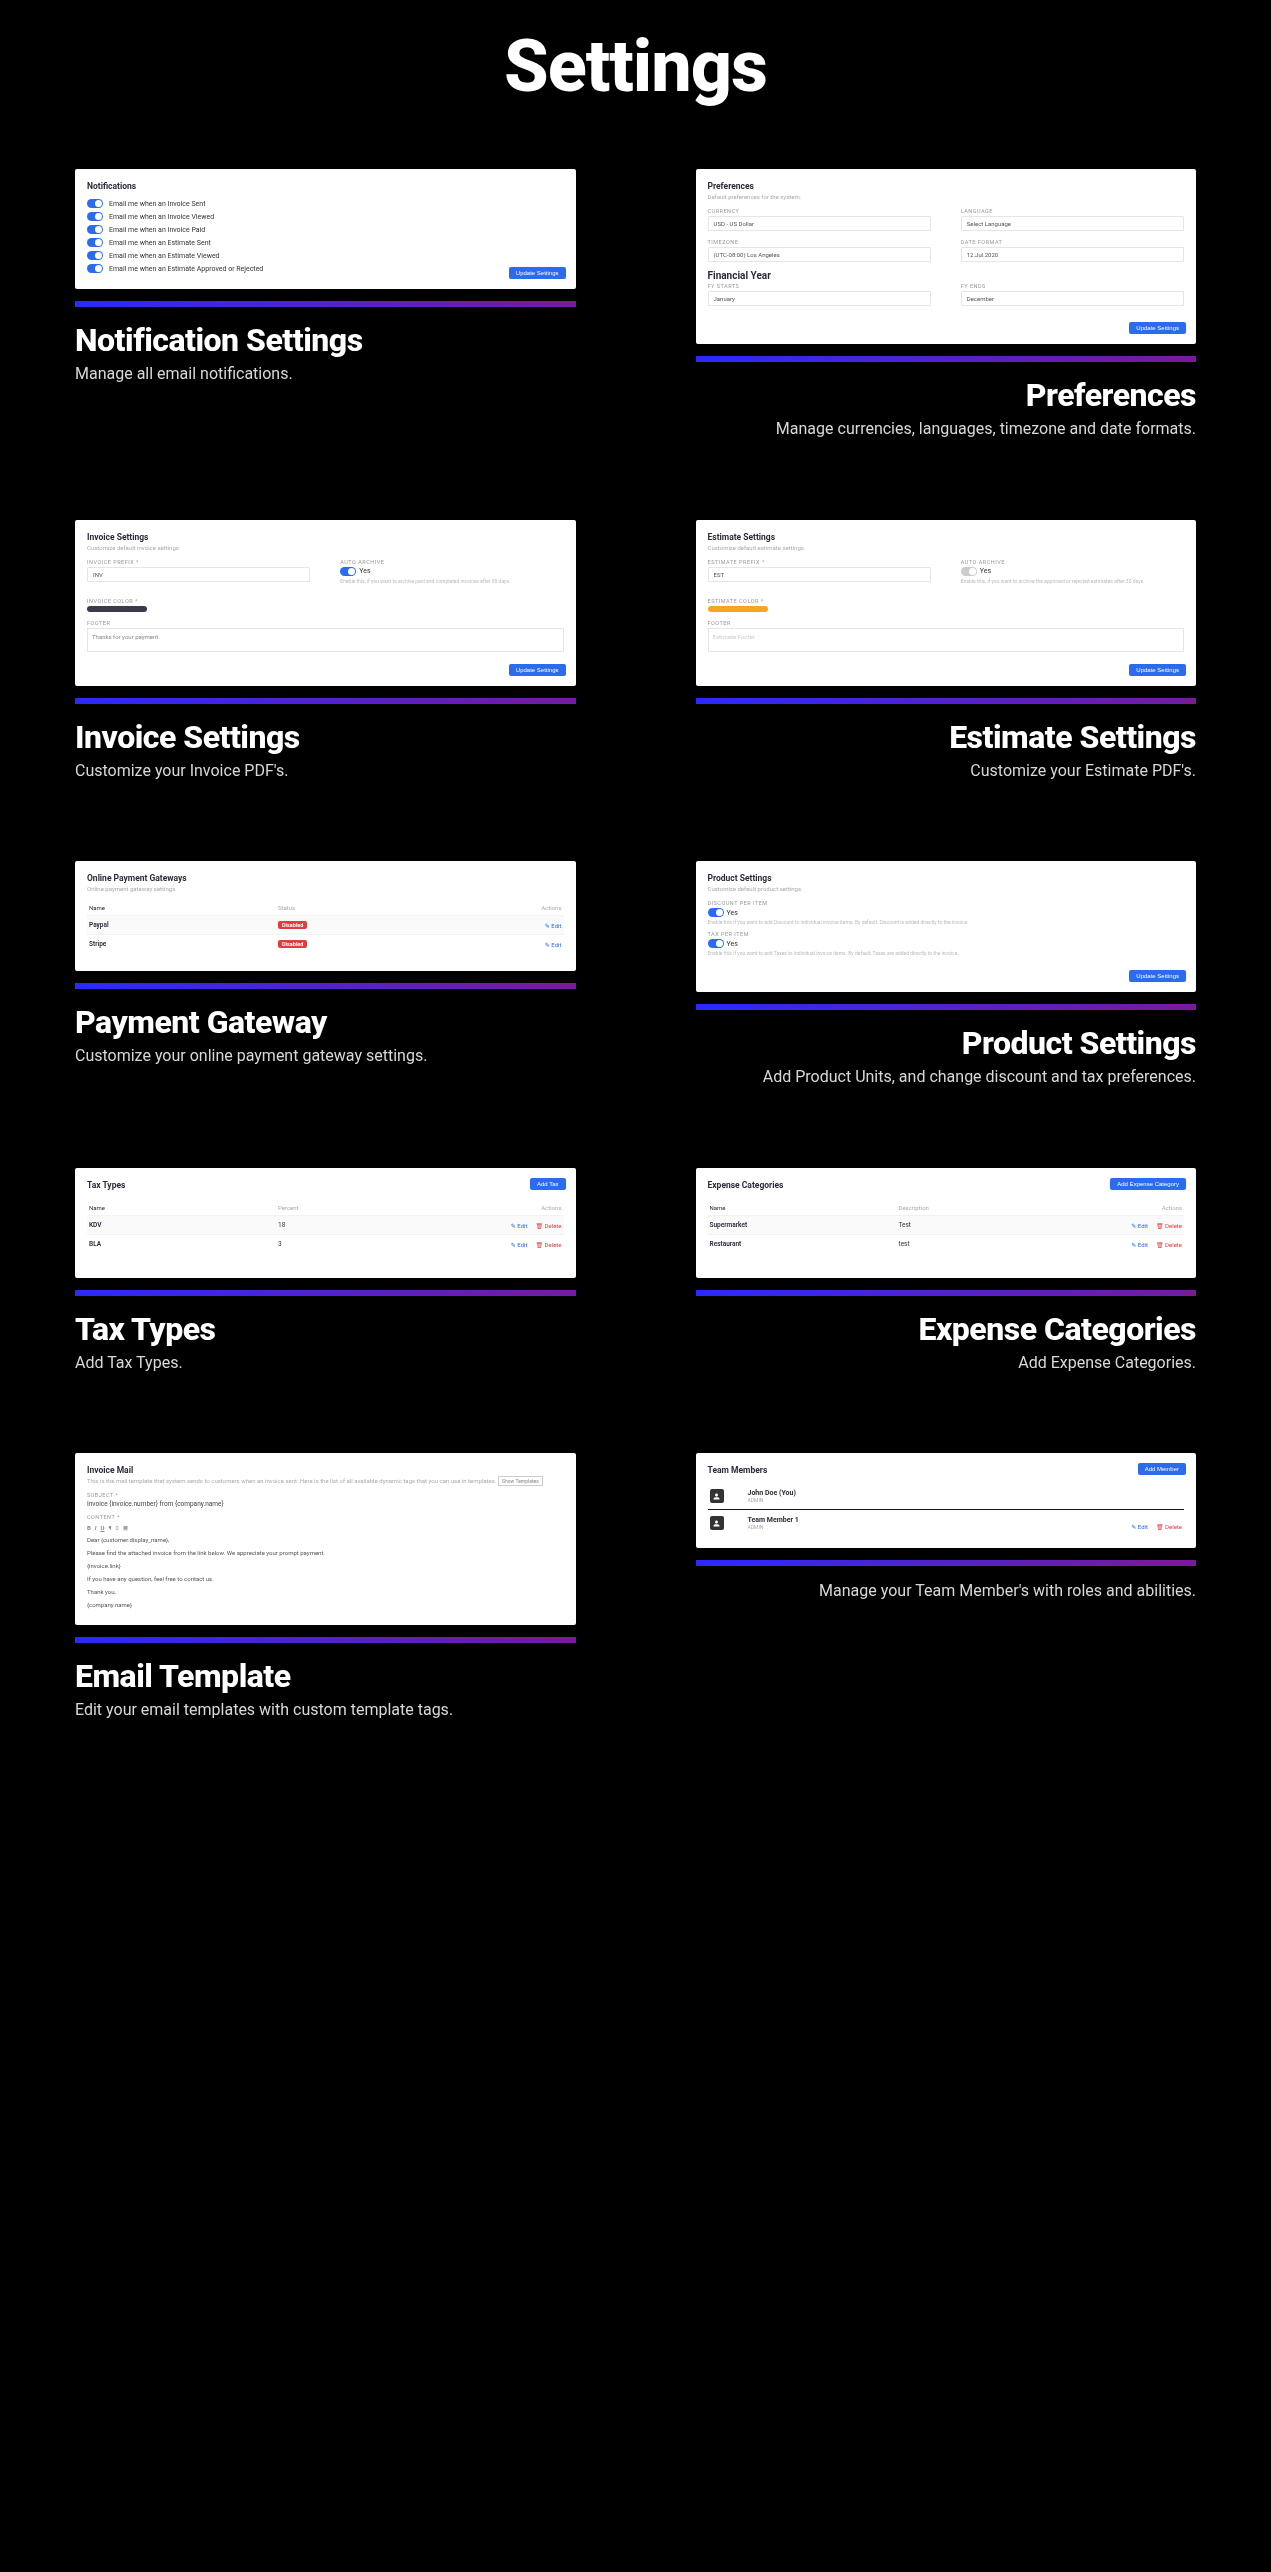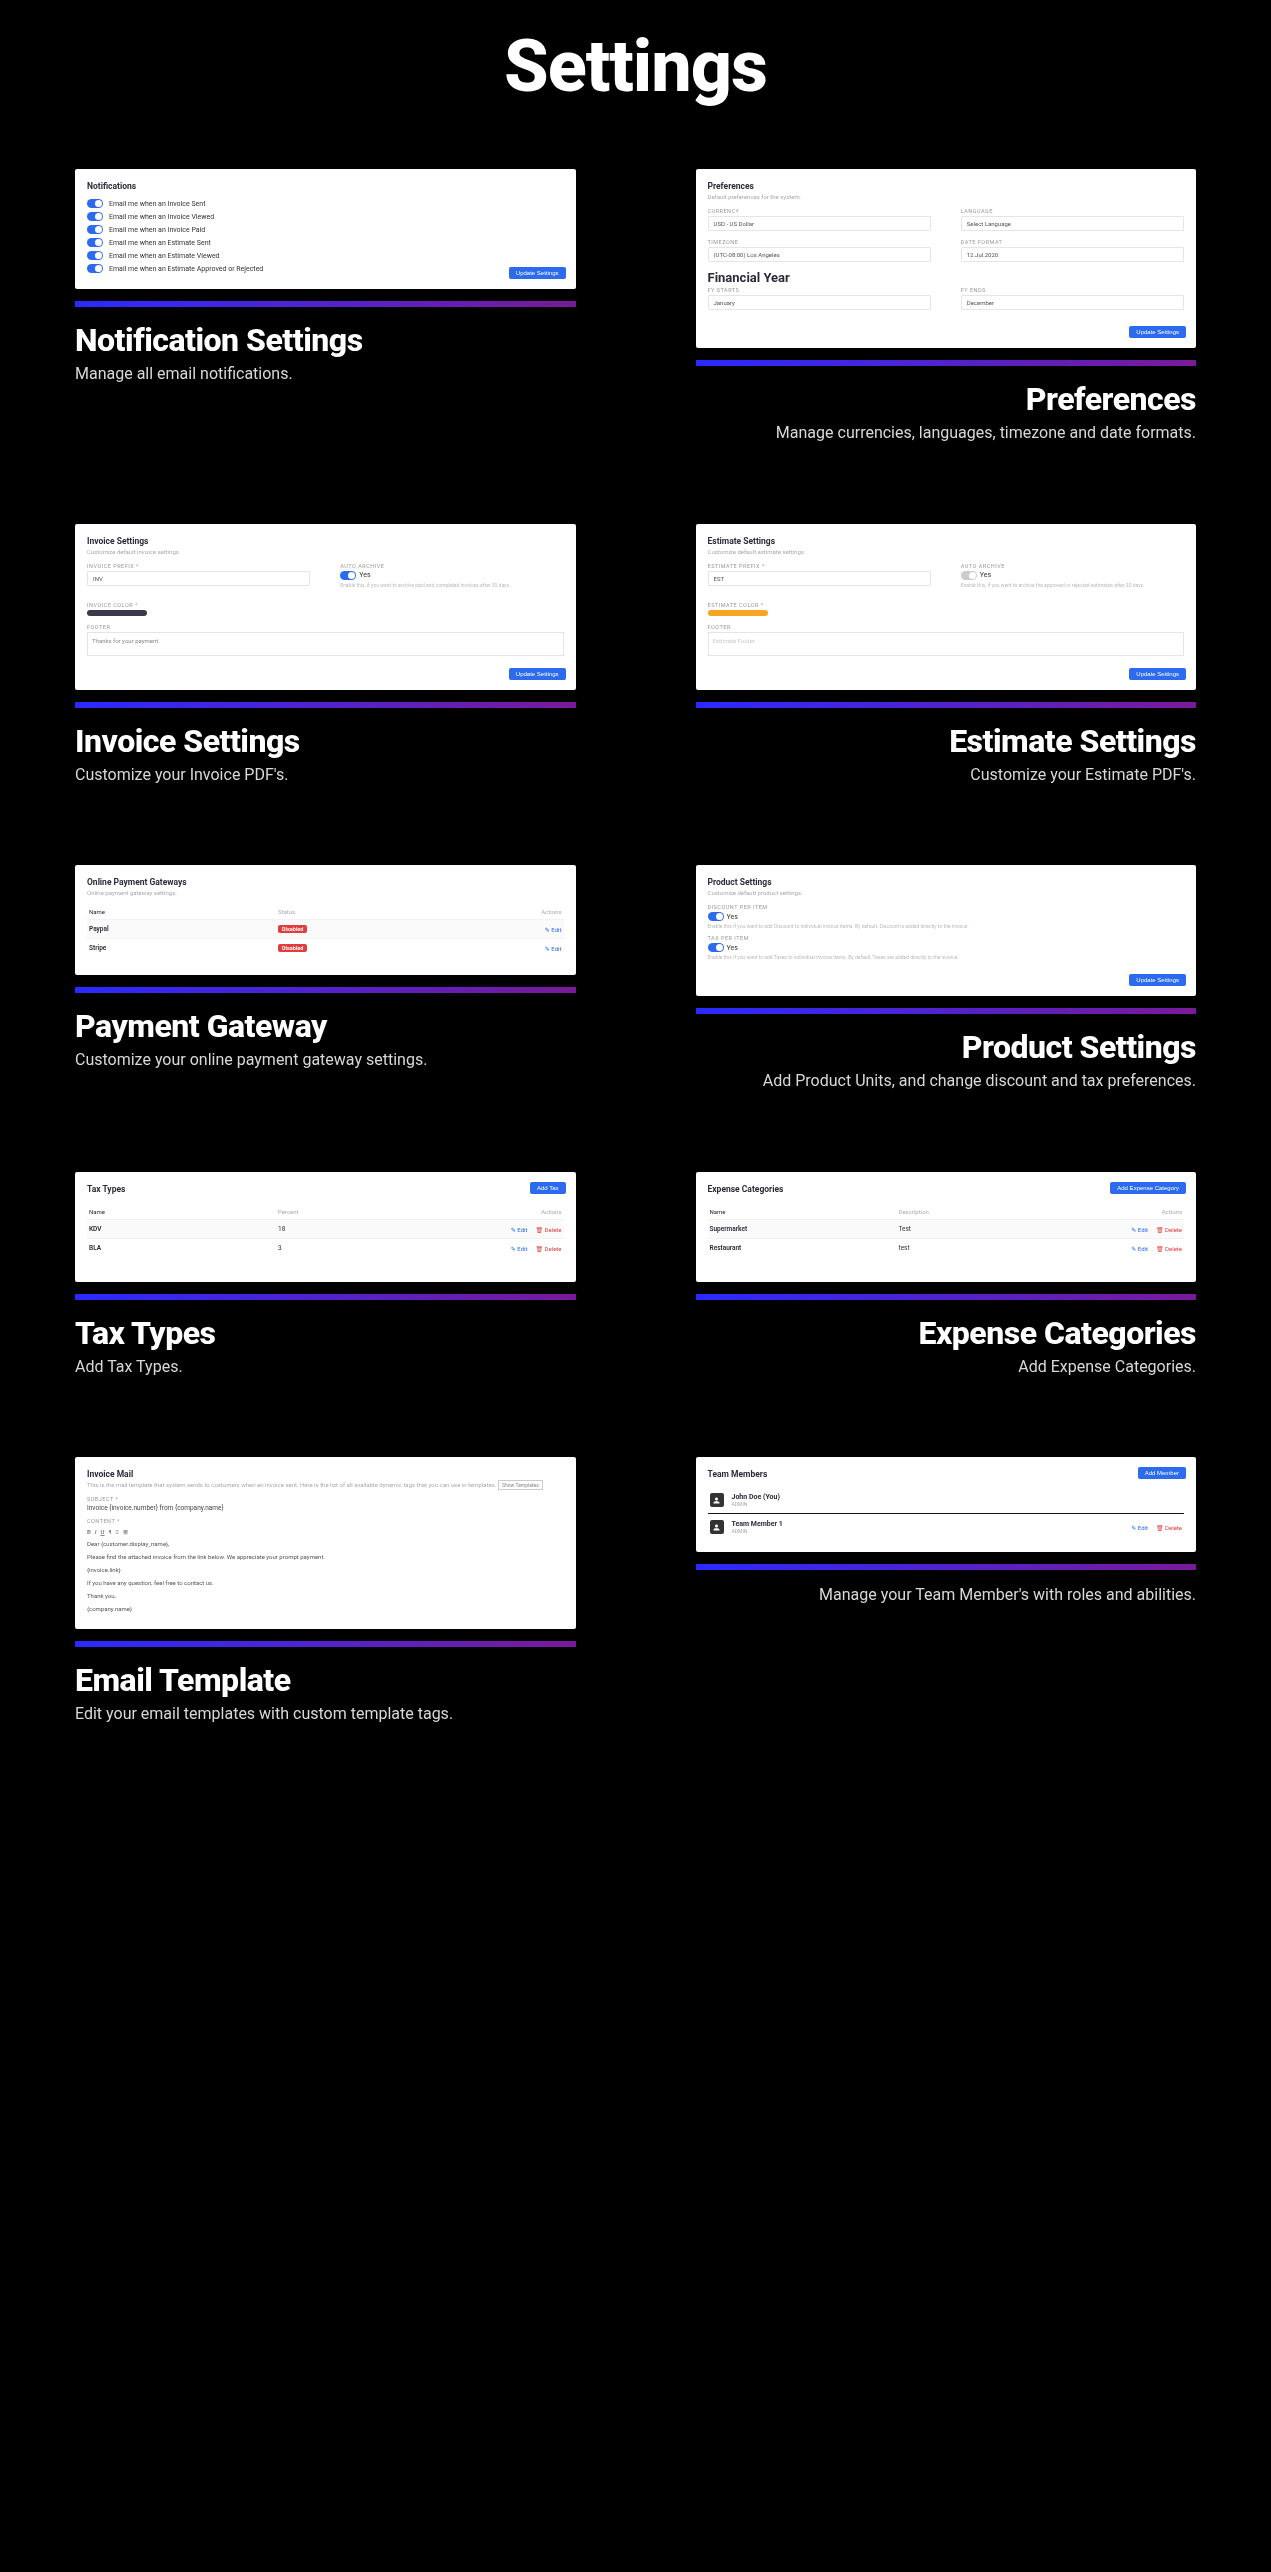--- a/index.html
+++ b/index.html
@@ -37,21 +37,21 @@
 .tbl-c2 { flex: 1; }
 .tbl-c3 { flex: 0.8; text-align: right; display: flex; justify-content: flex-end; gap: 8px; }
 .badge-dis { background: #e03e3e; color: #fff; font-size: 5.5px; padding: 1px 4px; border-radius: 2px; font-weight: 600; }
 .act-edit { color: #2c6bed; font-size: 6px; }
 .act-del { color: #e03e3e; font-size: 6px; }
 .small-toggle-row { display: flex; align-items: center; gap: 3px; margin-bottom: 2px; }
 .tiny-text { color: #bbb; font-size: 5px; margin-bottom: 6px; }
 .mail-toolbar { display: flex; gap: 4px; margin: 4px 0; color: #888; font-size: 6px; font-weight: bold; }
 .mail-body { font-size: 6px; color: #555; line-height: 1.5; }
 .mail-body p { margin-bottom: 4px; }
-.member-row { display: flex; align-items: center; gap: 8px; padding: 6px 2px; }
+.member-row { display: flex; align-items: flex-end; gap: 24px; padding: 6px 2px; }
 .avatar { width: 14px; height: 14px; background: #333; border-radius: 2px; flex-shrink: 0; display:flex; align-items:center; justify-content:center;}
 .avatar svg { width: 9px; height: 9px; fill:#fff;}
 .member-name { font-weight: 700; font-size: 7px; color: #2a2a3a; }
 .member-role { font-size: 5px; color: #aaa; }
 .member-acts { margin-left: auto; display: flex; gap: 8px; }
 .show-temp { border: 1px solid #ccc; font-size:5px; padding:1px 3px; color:#888; }
 </style>
 </head>
 <body>
 
@@ -111,21 +111,21 @@
       <div class="field-row">
         <div class="field-col">
             <div class="field-label">TIMEZONE</div>
             <div class="input-box">(UTC-08:00) Los Angeles</div>
           </div>
         <div class="field-col">
             <div class="field-label">DATE FORMAT</div>
             <div class="input-box">12.Jul.2020</div>
           </div>
       </div>
-      <div class="card-heading" style="font-size:13px">Financial Year</div>
+      <div class="card-heading" style="font-size:10px">Financial Year</div>
       <div class="field-row">
         <div class="field-col">
             <div class="field-label">FY STARTS</div>
             <div class="input-box">January</div>
           </div>
         <div class="field-col">
             <div class="field-label">FY ENDS</div>
             <div class="input-box">December</div>
           </div>
       </div>

